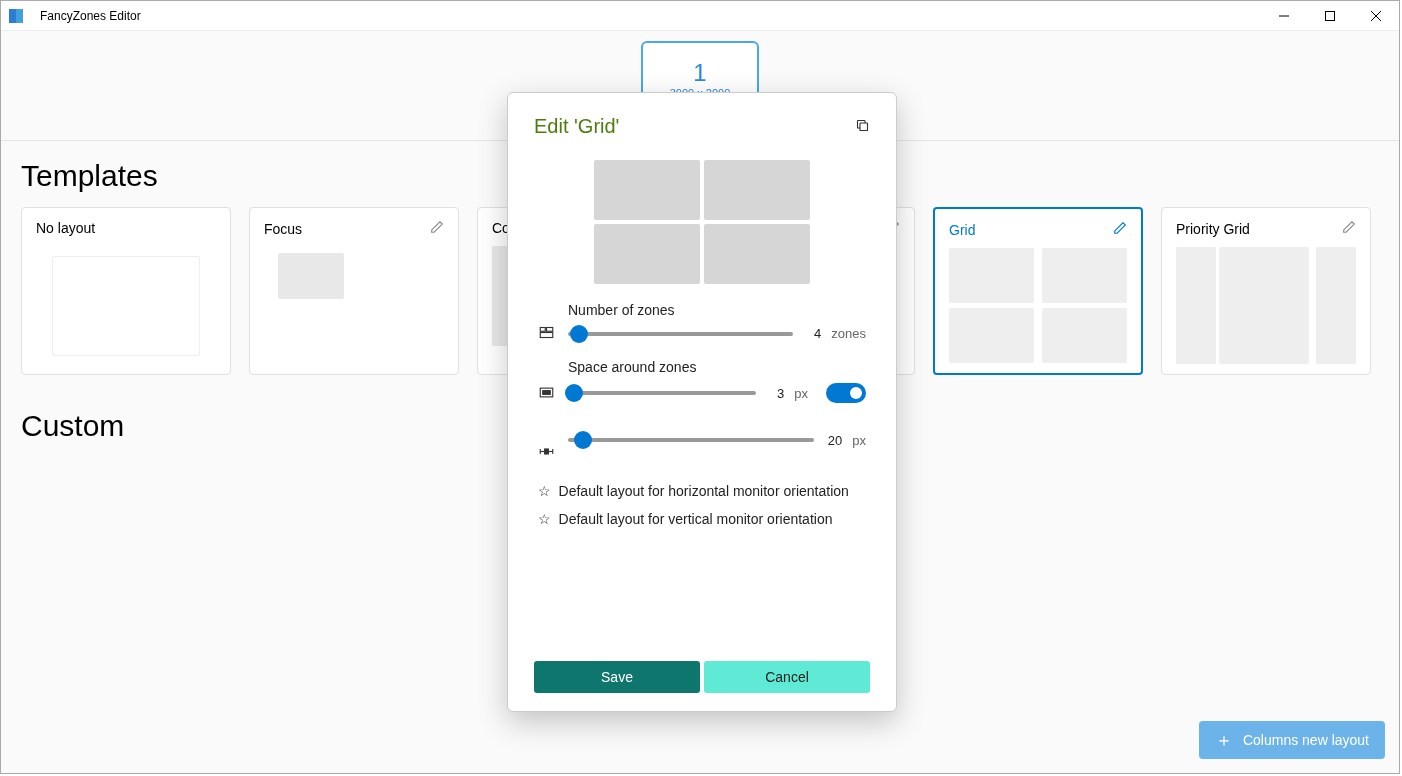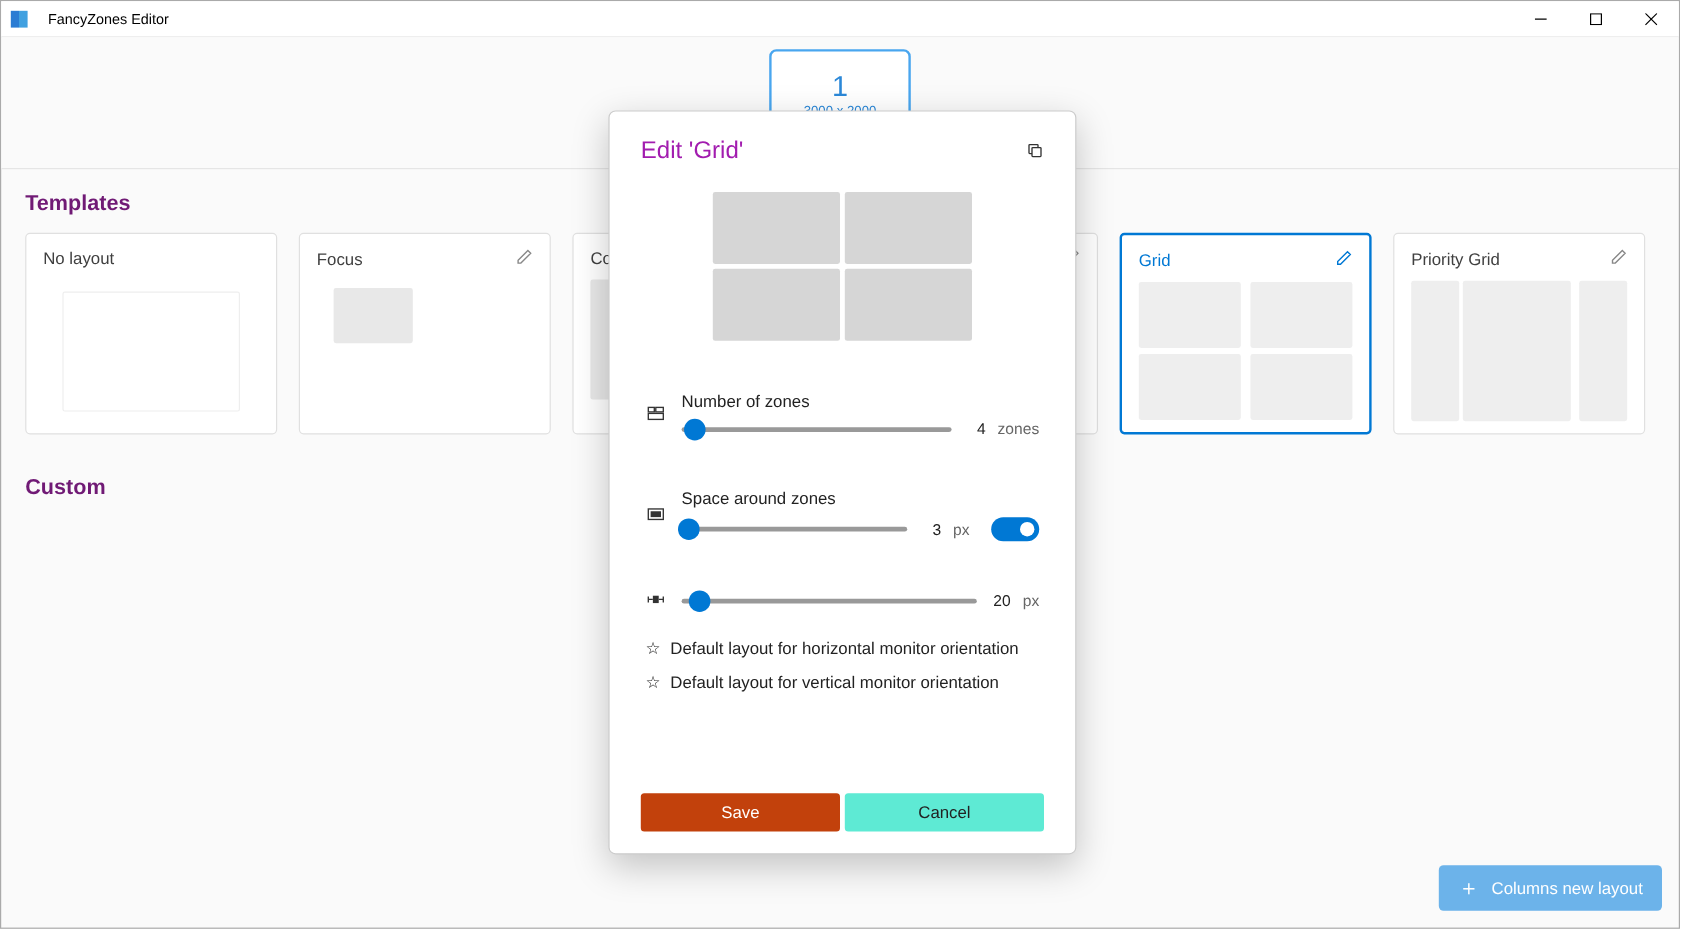--- a/index.html
+++ b/index.html
@@ -10,62 +10,62 @@
   .app-icon { width: 14px; height: 14px; background: linear-gradient(to right, #2b7cd3 50%, #40a0e0 50%); }
   .titlebar-title { font-size: 12px; color: #000; }
   .win-controls { display: flex; }
   .win-btn { width: 46px; height: 30px; display:flex; align-items:center; justify-content:center; font-size: 10px; color:#000; }
 
   .monitor-area { height: 110px; display:flex; justify-content:center; padding-top:10px; border-bottom:1px solid #e5e5e5; background:#fafafa; }
   .monitor-card { width: 118px; height: 76px; border:2px solid #49a6ef; border-radius:6px; background:#fff; display:flex; flex-direction:column; align-items:center; justify-content:center; color:#2b88d8; }
   .monitor-num { font-size: 24px; font-weight:400; }
   .monitor-res { font-size: 11px; }
 
-  .section-title { font-size: 18px; font-weight:700; color:#701a75; padding: 18px 20px 14px; }
+  .section-title { font-size: 30px; font-weight:400; color:#000000; padding: 18px 20px 14px; }
   .templates-row { display:flex; gap:18px; padding: 0 20px 16px; }
   .tmpl-card { width: 210px; height: 168px; border:1px solid #e0e0e0; border-radius:4px; background:#fff; padding:12px 14px 10px; display:flex; flex-direction:column; position:relative;}
   .tmpl-card.selected { border:2px solid #0078d4; }
   .tmpl-header { display:flex; justify-content:space-between; align-items:center; margin-bottom:10px; }
-  .tmpl-name { font-size:14px; color:#404040; }
+  .tmpl-name { font-size:14px; color:#000000; }
   .tmpl-card.selected .tmpl-name { color:#0078d4; font-weight:400; }
   .tmpl-edit { color:#888; font-size:14px; }
   .tmpl-card.selected .tmpl-edit { color:#0078d4; }
   .tmpl-preview { flex:1; background:#fff; position:relative; }
   .z { background:#e8e8e8; position:absolute; border-radius:2px; }
 
   .content-area { position:relative; height: calc(100% - 30px); overflow:hidden; }
 
   .dialog-overlay { position:absolute; inset:0; pointer-events:none; }
   .dialog { position:absolute; left: 506px; top: 61px; width: 390px; height: 620px; background:#fff; border:1px solid #ccc; border-radius:6px; box-shadow:0 10px 30px rgba(0,0,0,0.22); pointer-events:auto; padding: 22px 26px 18px; display:flex; flex-direction:column;}
   .dlg-head { display:flex; justify-content:space-between; align-items:center; margin-bottom:14px;}
-  .dlg-title { font-size:20px; color:#a21caf;}
+  .dlg-title { font-size:20px; color:#4d7c0f;}
   .dlg-copy { font-size:14px; color:#333; }
 
   .dlg-preview-wrap { display:flex; justify-content:center; margin: 8px 0 18px; }
   .dlg-preview { width: 216px; height: 124px; position:relative; }
   .dz { background:#d6d6d6; position:absolute; border-radius:2px; }
 
   .control-row { display:flex; align-items:center; gap:14px; margin: 0 4px 18px; }
   .ctrl-icon { width:16px; height:16px; flex:0 0 16px; display:flex; align-items:center; justify-content:center; font-size:13px; color:#333; margin-top:22px;}
-  .ctrl-main { flex:1;margin-top:24px; }
+  .ctrl-main { flex:1; }
   .ctrl-label { font-size:14px; color:#222; margin-bottom:8px; }
   .slider-row { display:flex; align-items:center; gap:10px; }
   .slider-track { position:relative; flex:1; height:4px; background:#999; border-radius:2px; }
   .slider-thumb { position:absolute; width:18px; height:18px; border-radius:50%; background:#0078d4; top:-7px; }
   .slider-val { font-size:13px; color:#222; width:18px; text-align:right;}
   .slider-unit { font-size:13px; color:#666; }
   .toggle { width:40px; height:20px; border-radius:10px; background:#0078d4; position:relative; margin-left:8px; flex:0 0 40px;}
   .toggle-knob { width:12px; height:12px; border-radius:50%; background:#fff; position:absolute; right:4px; top:4px;}
 
   .default-row { display:flex; align-items:center; gap:8px; font-size:14px; color:#222; margin: 0 4px 12px; }
   .star { font-size:14px; }
 
   .dlg-buttons { display:flex; gap:4px; margin-top:auto; }
   .dlg-btn { flex:1; height:32px; border:none; font-size:14px; border-radius:3px; }
-  .dlg-btn.save { background:#c2410c; color:#fff; }
+  .dlg-btn.save { background:#0f766e; color:#fff; }
   .dlg-btn.cancel { background:#5eead4; color:#222; }
 
   .fab { position:absolute; right:14px; bottom:14px; height:38px; padding:0 16px; background:#6cb3ea; color:#fff; border-radius:4px; display:flex; align-items:center; gap:10px; font-size:14px;}
   .fab-plus { font-size:18px; font-weight:300;}
 </style>
 </head>
 <body>
 
 <div class="window">
   <div class="titlebar">

